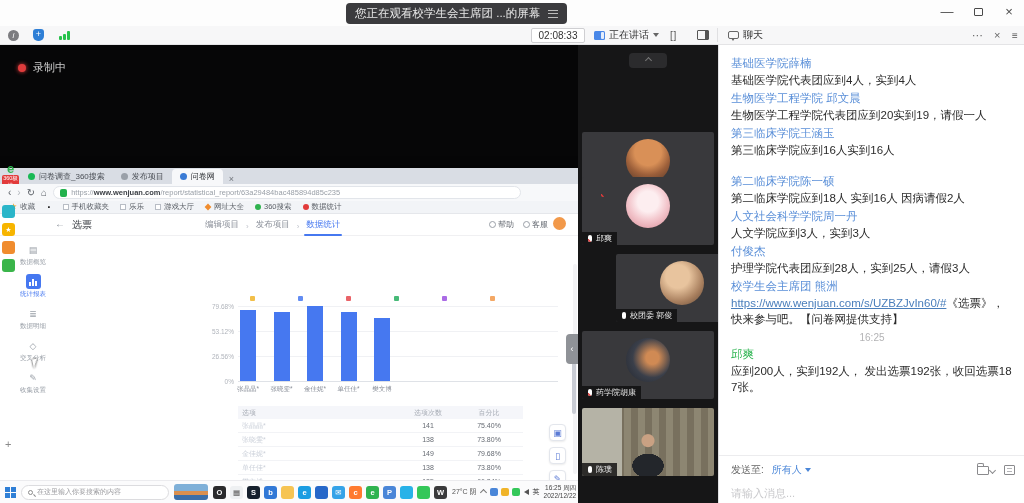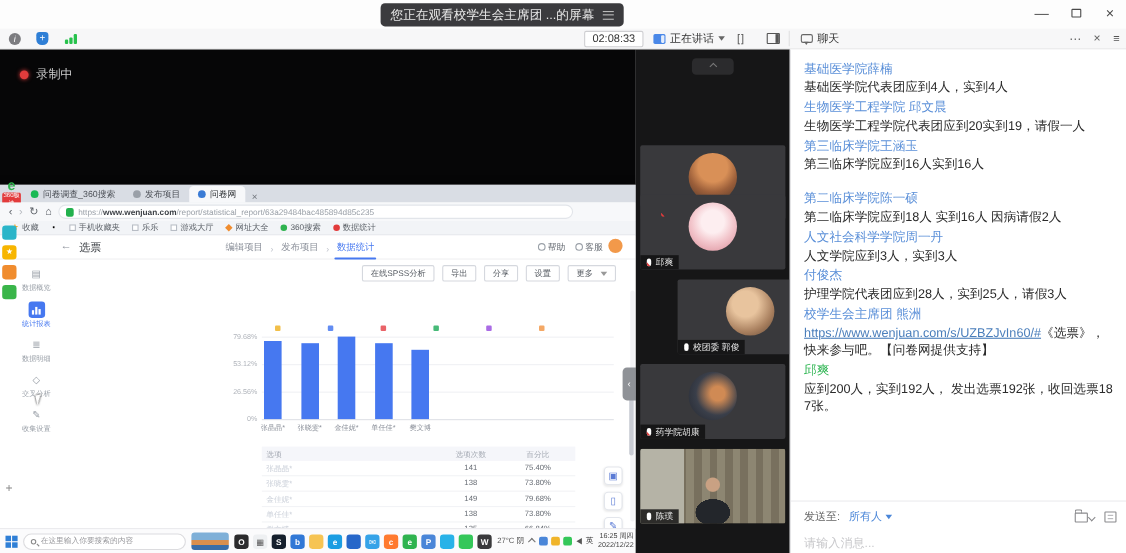--- a/index.html
+++ b/index.html
@@ -320,27 +320,20 @@
             <span class="pg-link">
               <span class="mini-circ"></span>
               <span>帮助</span>
             </span>
             <span class="pg-link">
               <span class="mini-circ"></span>
               <span>客服</span>
             </span>
           </div>
         <span id="pg-avatar"></span>
-        <div id="pg-toolbar">
-            <div class="pg-btn">在线SPSS分析</div>
-            <div class="pg-btn">导出</div>
-            <div class="pg-btn">分享</div>
-            <div class="pg-btn">设置</div>
-            <div class="pg-btn">更多<span class="caret-d" style="border-top-color: rgb(153, 153, 153);"></span></div>
-          </div>
         <div id="sidenav">
             <div class="sn">
               <span class="sn-ic">▤</span>
               <span class="sn-lab">数据概览</span>
             </div>
             <div class="sn active">
               <span class="sn-ic">
                 <span class="mini-bars">
                   <i style="height: 4px;"></i>
                   <i style="height: 7px;"></i>
@@ -543,20 +536,21 @@
         <div class="msg-text">第三临床学院应到16人实到16人</div>
         <div class="msg-gap"></div>
         <div class="msg-sender blue">第二临床学院陈一硕</div>
         <div class="msg-text">第二临床学院应到18人  实到16人 因病请假2人</div>
         <div class="msg-sender blue">人文社会科学学院周一丹</div>
         <div class="msg-text">人文学院应到3人，实到3人</div>
         <div class="msg-sender blue">付俊杰</div>
         <div class="msg-text">护理学院代表团应到28人，实到25人，请假3人</div>
         <div class="msg-sender blue">校学生会主席团 熊洲</div>
         <div class="msg-text"><a href="#">https://www.wenjuan.com/s/UZBZJvIn60/#</a>《选票》，快来参与吧。【问卷网提供支持】</div>
+        <div class="msg-time">16:25</div>
         <div class="msg-sender green">邱爽</div>
         <div class="msg-text">应到200人，实到192人， 发出选票192张，收回选票187张。</div>
       </div>
     <div id="chatfoot">
       <div id="sendrow">
         <span class="lab">发送至:</span>
         <span class="val">
           <span>所有人</span>
           <span class="caret-blue"></span>
         </span>

